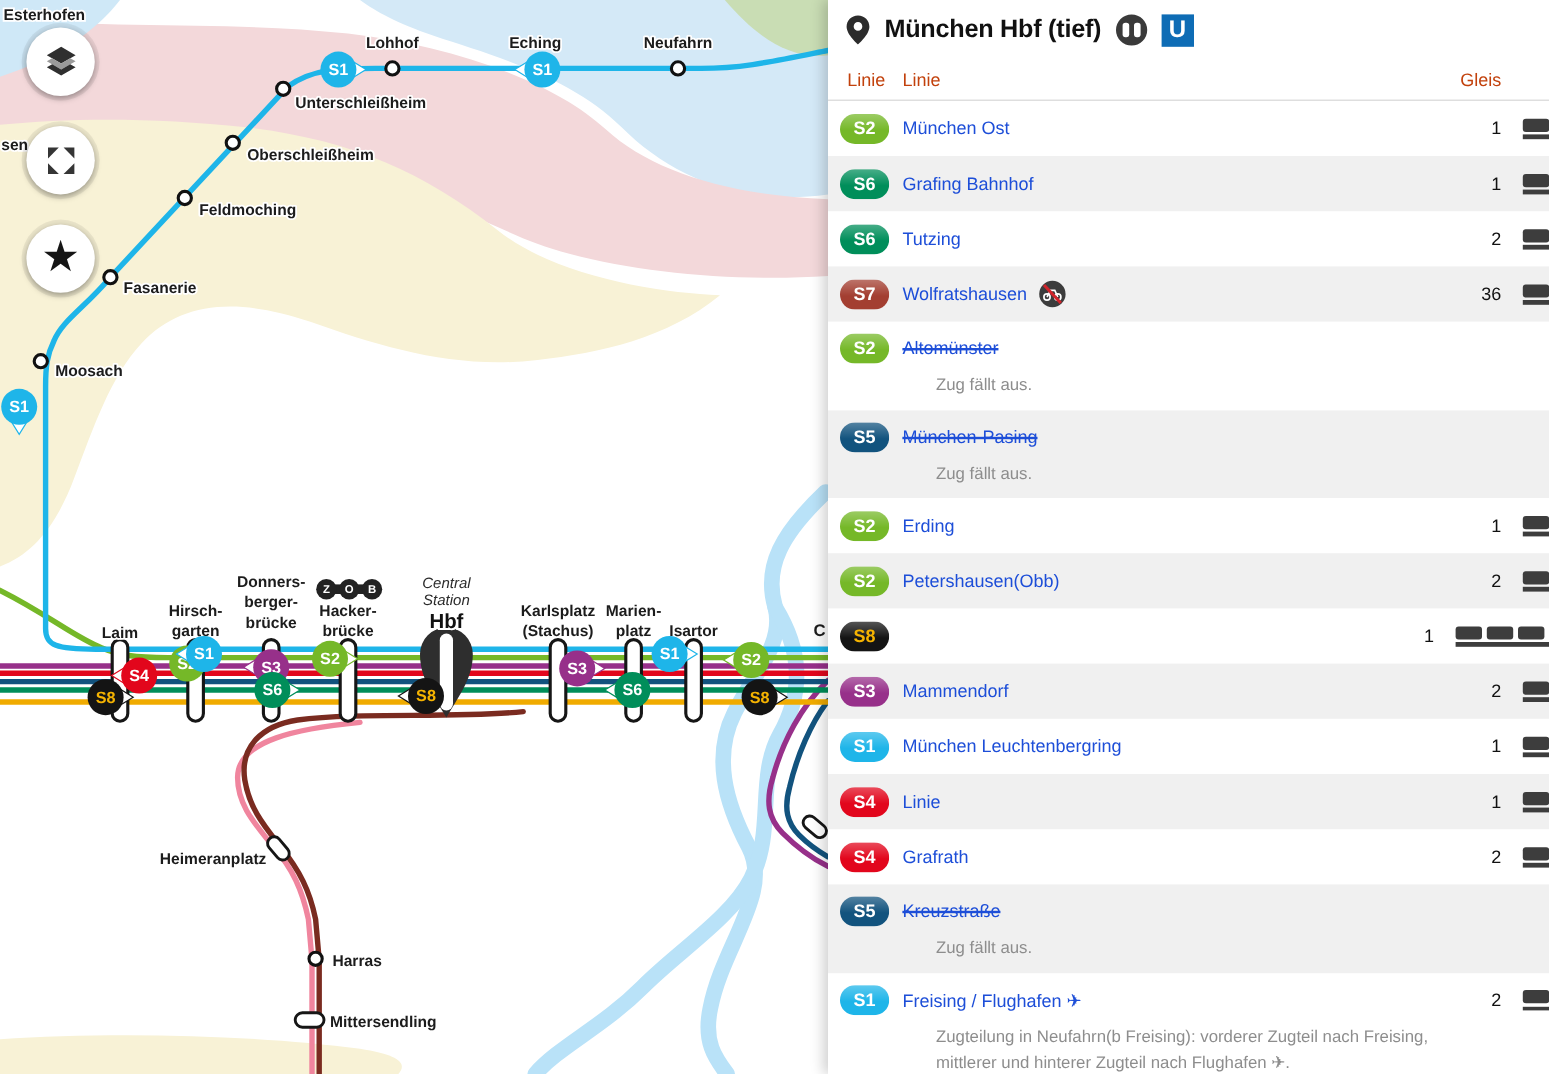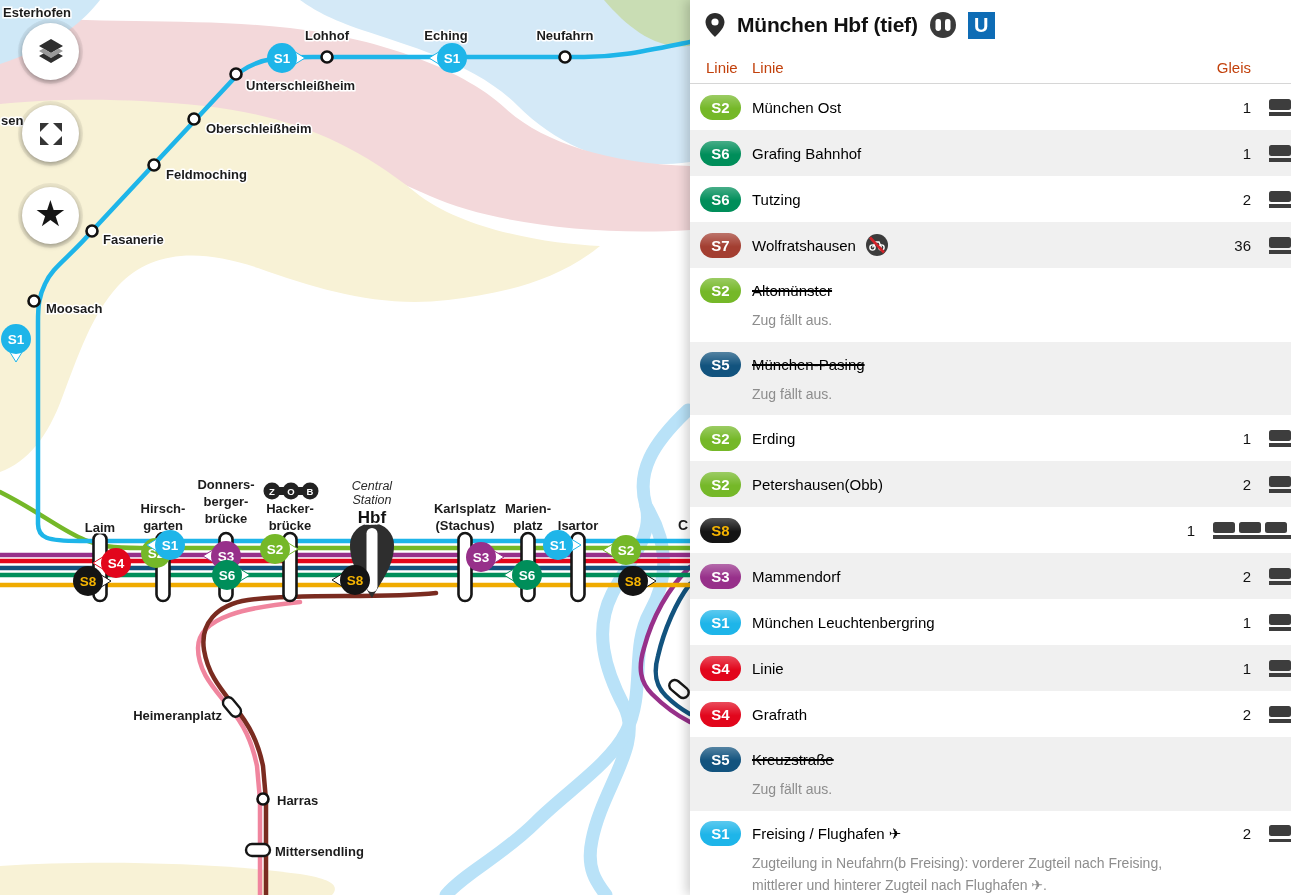--- a/index.html
+++ b/index.html
@@ -31,31 +31,31 @@
   #col-header .c-linie{padding-left:16px;}
   #col-header .c-gleis{text-align:right;padding-right:2px;}
   #col-header .c-min{text-align:right;padding-right:10px;font-family:Liberation Serif, serif;}
 
   .row{display:grid;grid-template-columns:62px 1fr 56px 100px 50px;align-items:center;
        padding:10px 0;min-height:46px;box-sizing:border-box;cursor:pointer;}
   .row.alt{background:#f0f0f0;}
   .badge{margin-left:10px;width:41px;height:25px;border-radius:13px;display:flex;
          align-items:center;justify-content:center;font-weight:700;font-size:15px;
          background-image:linear-gradient(rgba(255,255,255,0.28),rgba(255,255,255,0) 55%);}
-  .dest-cell{display:flex;align-items:center;gap:9px;font-size:15px;color:#000000;}
+  .dest-cell{display:flex;align-items:center;gap:9px;font-size:15px;color:#1d4ed8;}
   .dest.cancelled{text-decoration:line-through;text-decoration-thickness:1.5px;}
   .gleis{text-align:right;padding-right:2px;font-size:15px;}
   .cars{position:relative;width:78px;height:17px;margin-left:16px;display:flex;gap:4px;}
   .car{width:22px;height:11px;background:#3d3d3d;border-radius:2.5px;}
   .car.hollow{background:#fff;border:2.5px solid #3d3d3d;box-sizing:border-box;height:13px;}
   .cars .bar{position:absolute;left:0;bottom:0;width:78px;height:3.5px;background:#3d3d3d;}
   .min{text-align:right;padding-right:10px;font-size:15px;display:flex;
        justify-content:flex-end;align-items:center;}
   .note{grid-column:2 / 6;color:#8d8d8d;font-size:14px;line-height:1.55;
-        margin-top:7px;max-width:432px;padding-right:20px;}
+        margin-top:7px;max-width:432px;padding-right:20px;margin-left:28px;}
 </style>
 </head>
 <body>
 
 <div id="app">
 
   <div id="map">
     <svg id="map-svg" width="690" height="895" viewBox="0 0 690 895">
       <g id="zones">
         <path d="M300 0 L690 0 L690 162 C618 172 560 148 518 106 C476 64 410 46 362 30 C330 19 314 10 300 0 Z" fill="#d4e9f7"></path>

